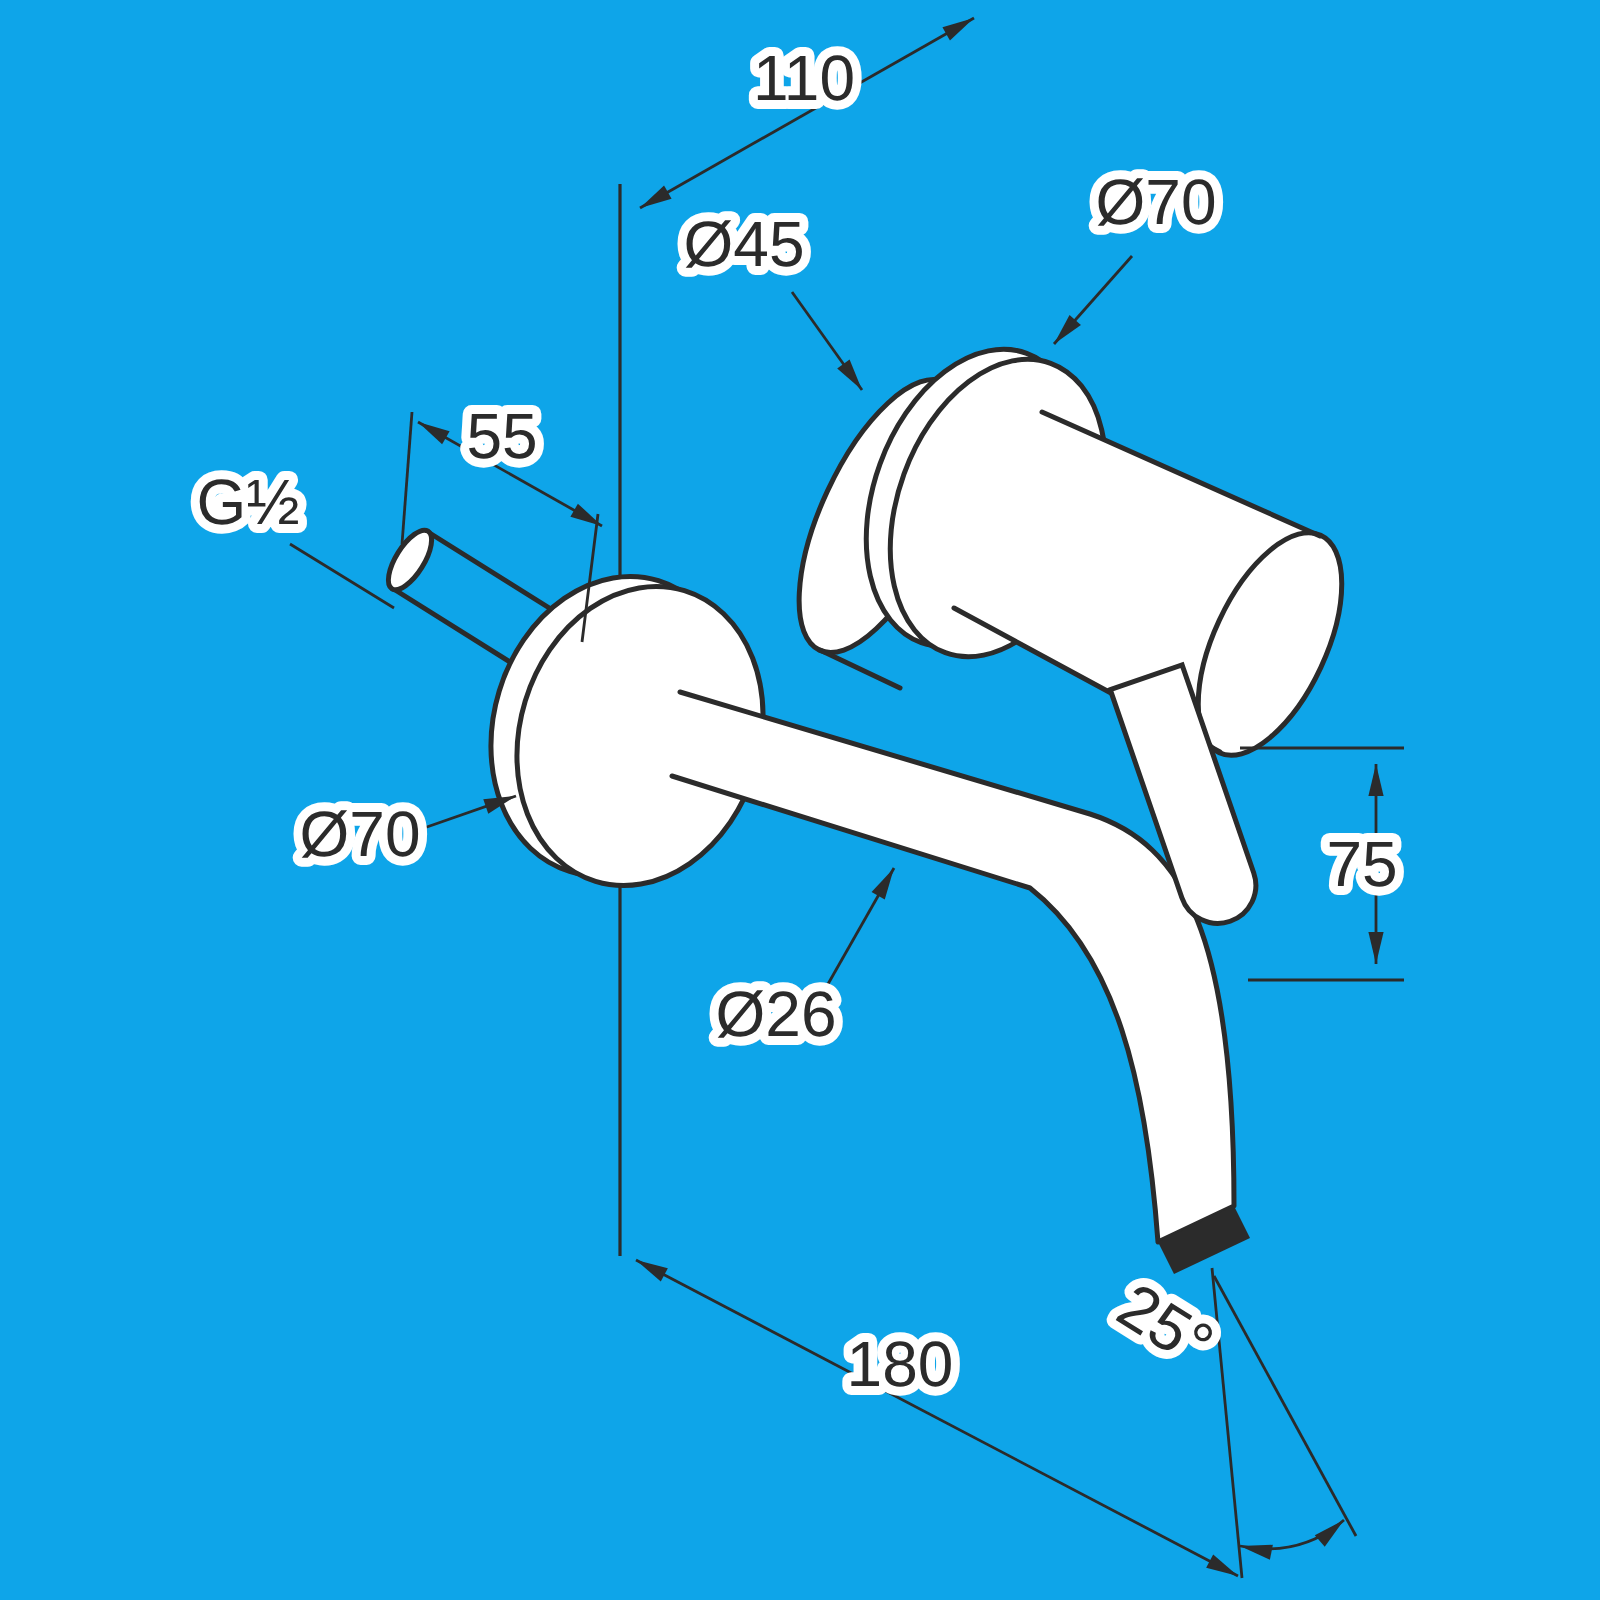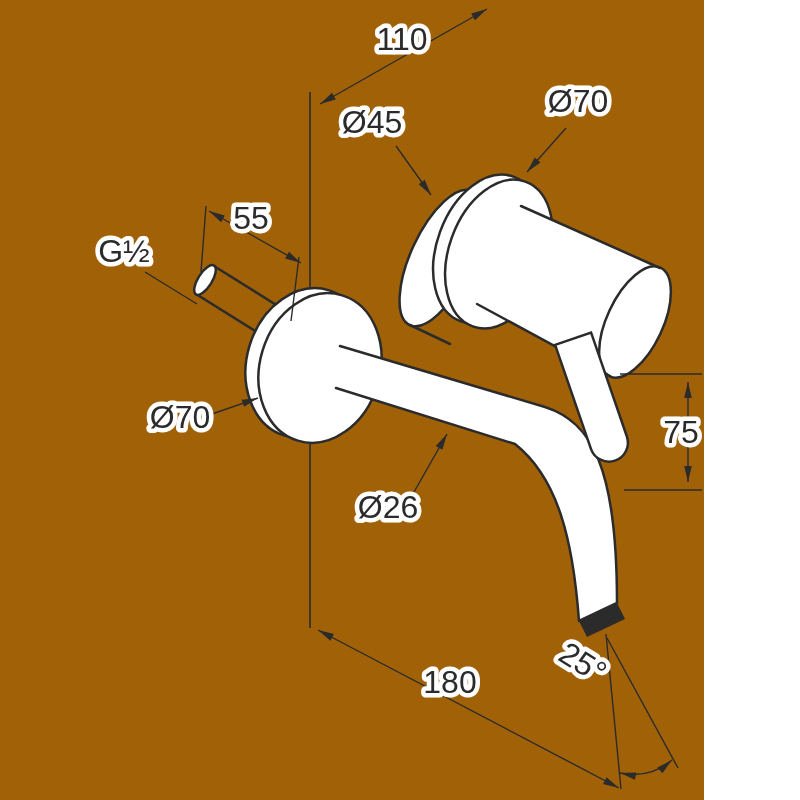--- a/index.html
+++ b/index.html
@@ -1,16 +1,16 @@
 <!DOCTYPE html>
 <html><head>
 <meta charset="utf-8">
 <style>
   html,body{margin:0;padding:0;background:#fff;}
-  .stage{position:relative;width:704px;height:800px;background:#a16207;overflow:hidden;}
+  .stage{position:relative;width:800px;height:800px;background:#0ea5e9;overflow:hidden;}
   svg{display:block;}
   .outline{stroke:#2b2b2b;stroke-width:2.5;fill:none;stroke-linecap:round;stroke-linejoin:round;}
   .solid{stroke:#2b2b2b;stroke-width:2.5;fill:#ffffff;}
   .fillonly{fill:#ffffff;stroke:none;}
   .dark{fill:#2b2b2b;stroke:none;}
   .dim{stroke:#2b2b2b;stroke-width:1.4;fill:none;}
   .thin{stroke:#2b2b2b;stroke-width:1.6;fill:none;}
   .dim-text{font-family:"Liberation Sans",sans-serif;font-size:32px;fill:#2b2b2b;
             text-anchor:middle;paint-order:stroke;stroke:#ffffff;stroke-width:9px;
             stroke-linejoin:round;}

